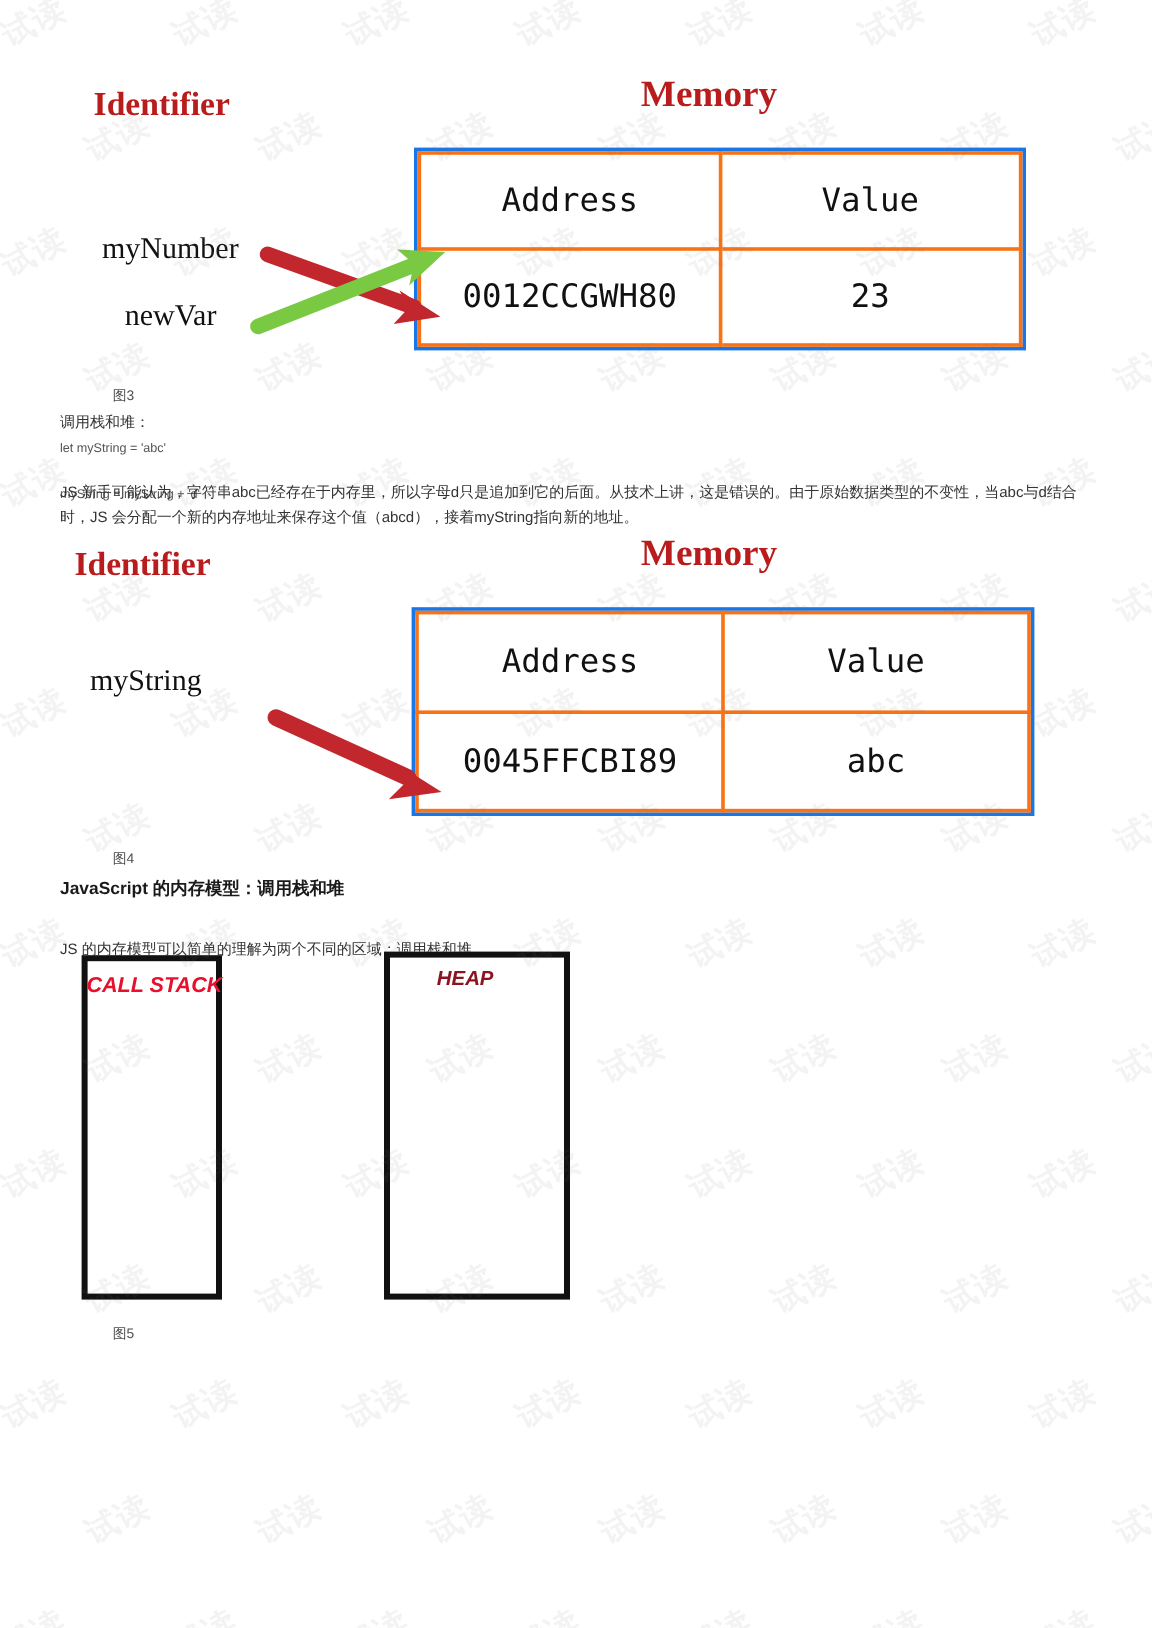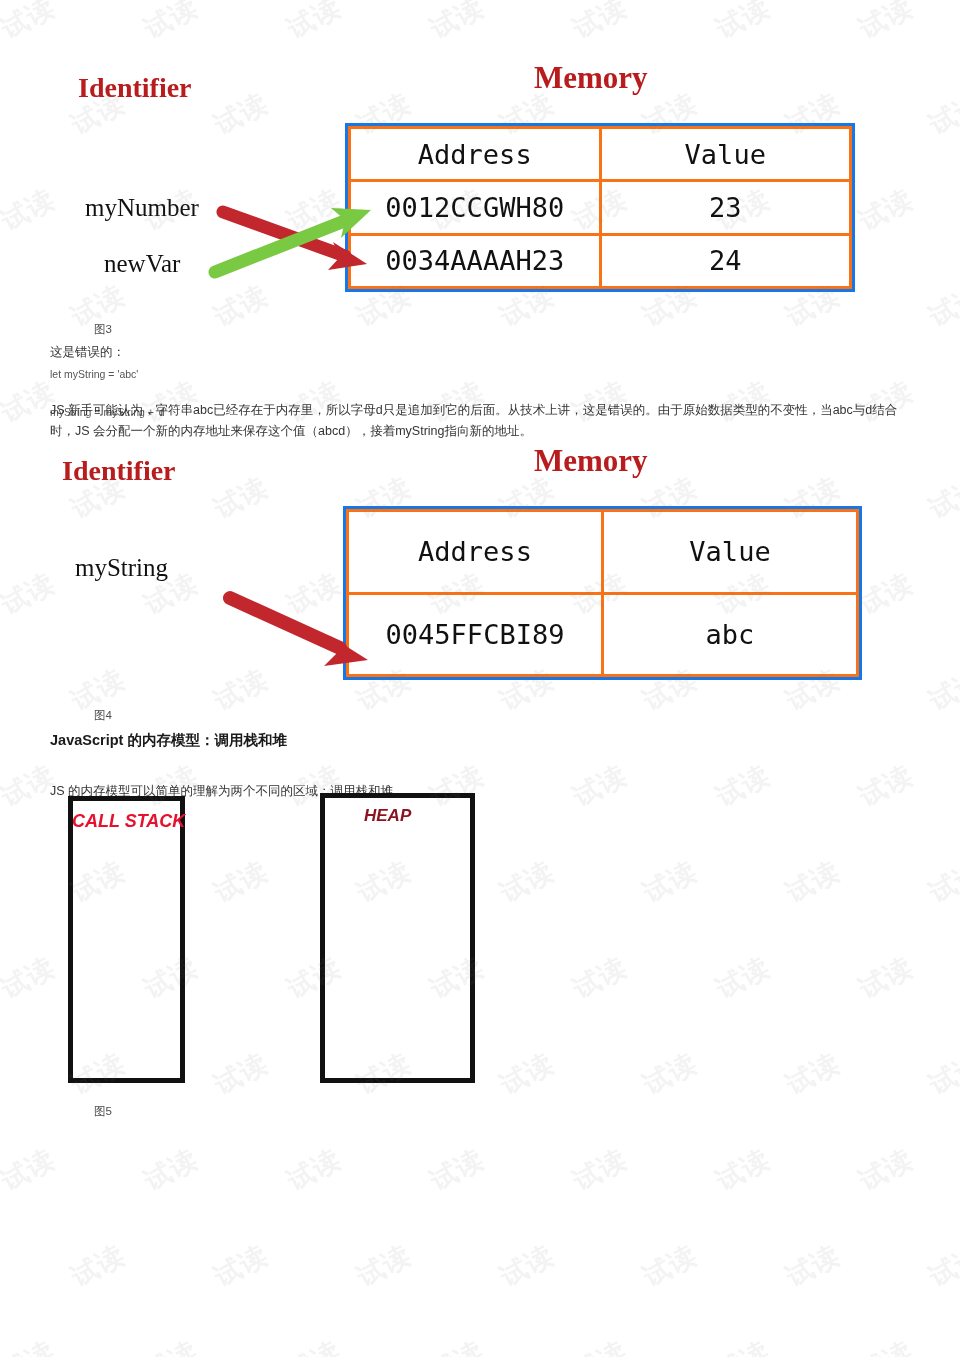--- a/index.html
+++ b/index.html
@@ -142,24 +142,20 @@
       <table>
         <tbody>
             <tr class="hdr">
           <td class="col-addr">Address</td>
           <td class="col-val">Value</td>
         </tr>
         <tr class="row">
           <td class="col-addr">0012CCGWH80</td>
           <td class="col-val">23</td>
         </tr>
-        <tr class="row">
-          <td class="col-addr">0034AAAAH23</td>
-          <td class="col-val">24</td>
-        </tr>
       </tbody>
         </table>
     </div>
 
     <div class="ident-name" style="left:85px; top:194px;">myNumber</div>
     <div class="ident-name" style="left:104px; top:250px;">newVar</div>
 
     <svg class="arrow-svg" style="left:195px; top:190px;" width="190" height="100" viewBox="0 0 190 100">
 
       <g>
@@ -169,21 +165,21 @@
 
       <g>
         <path d="M 20 82 L 152 30" stroke="#7ac943" stroke-width="13" stroke-linecap="round" fill="none"></path>
         <path d="M 176 20 L 136 18 L 150 30 L 146 48 Z" fill="#7ac943"></path>
       </g>
     </svg>
   </div>
 
   <div class="caption" style="left:50px; top:322px;">图3</div>
 
-  <div class="para" style="left:50px; top:342px;">这是错误的：</div>
+  <div class="para" style="left:50px; top:342px;">调用栈和堆：</div>
 
   <div class="code" style="left:50px; top:367px;">let myString = 'abc'</div>
   <div class="code" style="left:50px; top:381px;margin-top:24px;">myString = myString + 'd'</div>
 
   <div class="para para-wide" style="left:50px; top:400px;">JS 新手可能认为，字符串abc已经存在于内存里，所以字母d只是追加到它的后面。从技术上讲，这是错误的。由于原始数据类型的不变性，当abc与d结合时，JS 会分配一个新的内存地址来保存这个值（abcd），接着myString指向新的地址。</div>
 
   <div class="fig">
 
     <div class="diagram-label" style="left:62px; top:455px; font-size:28px;">Identifier</div>
 

